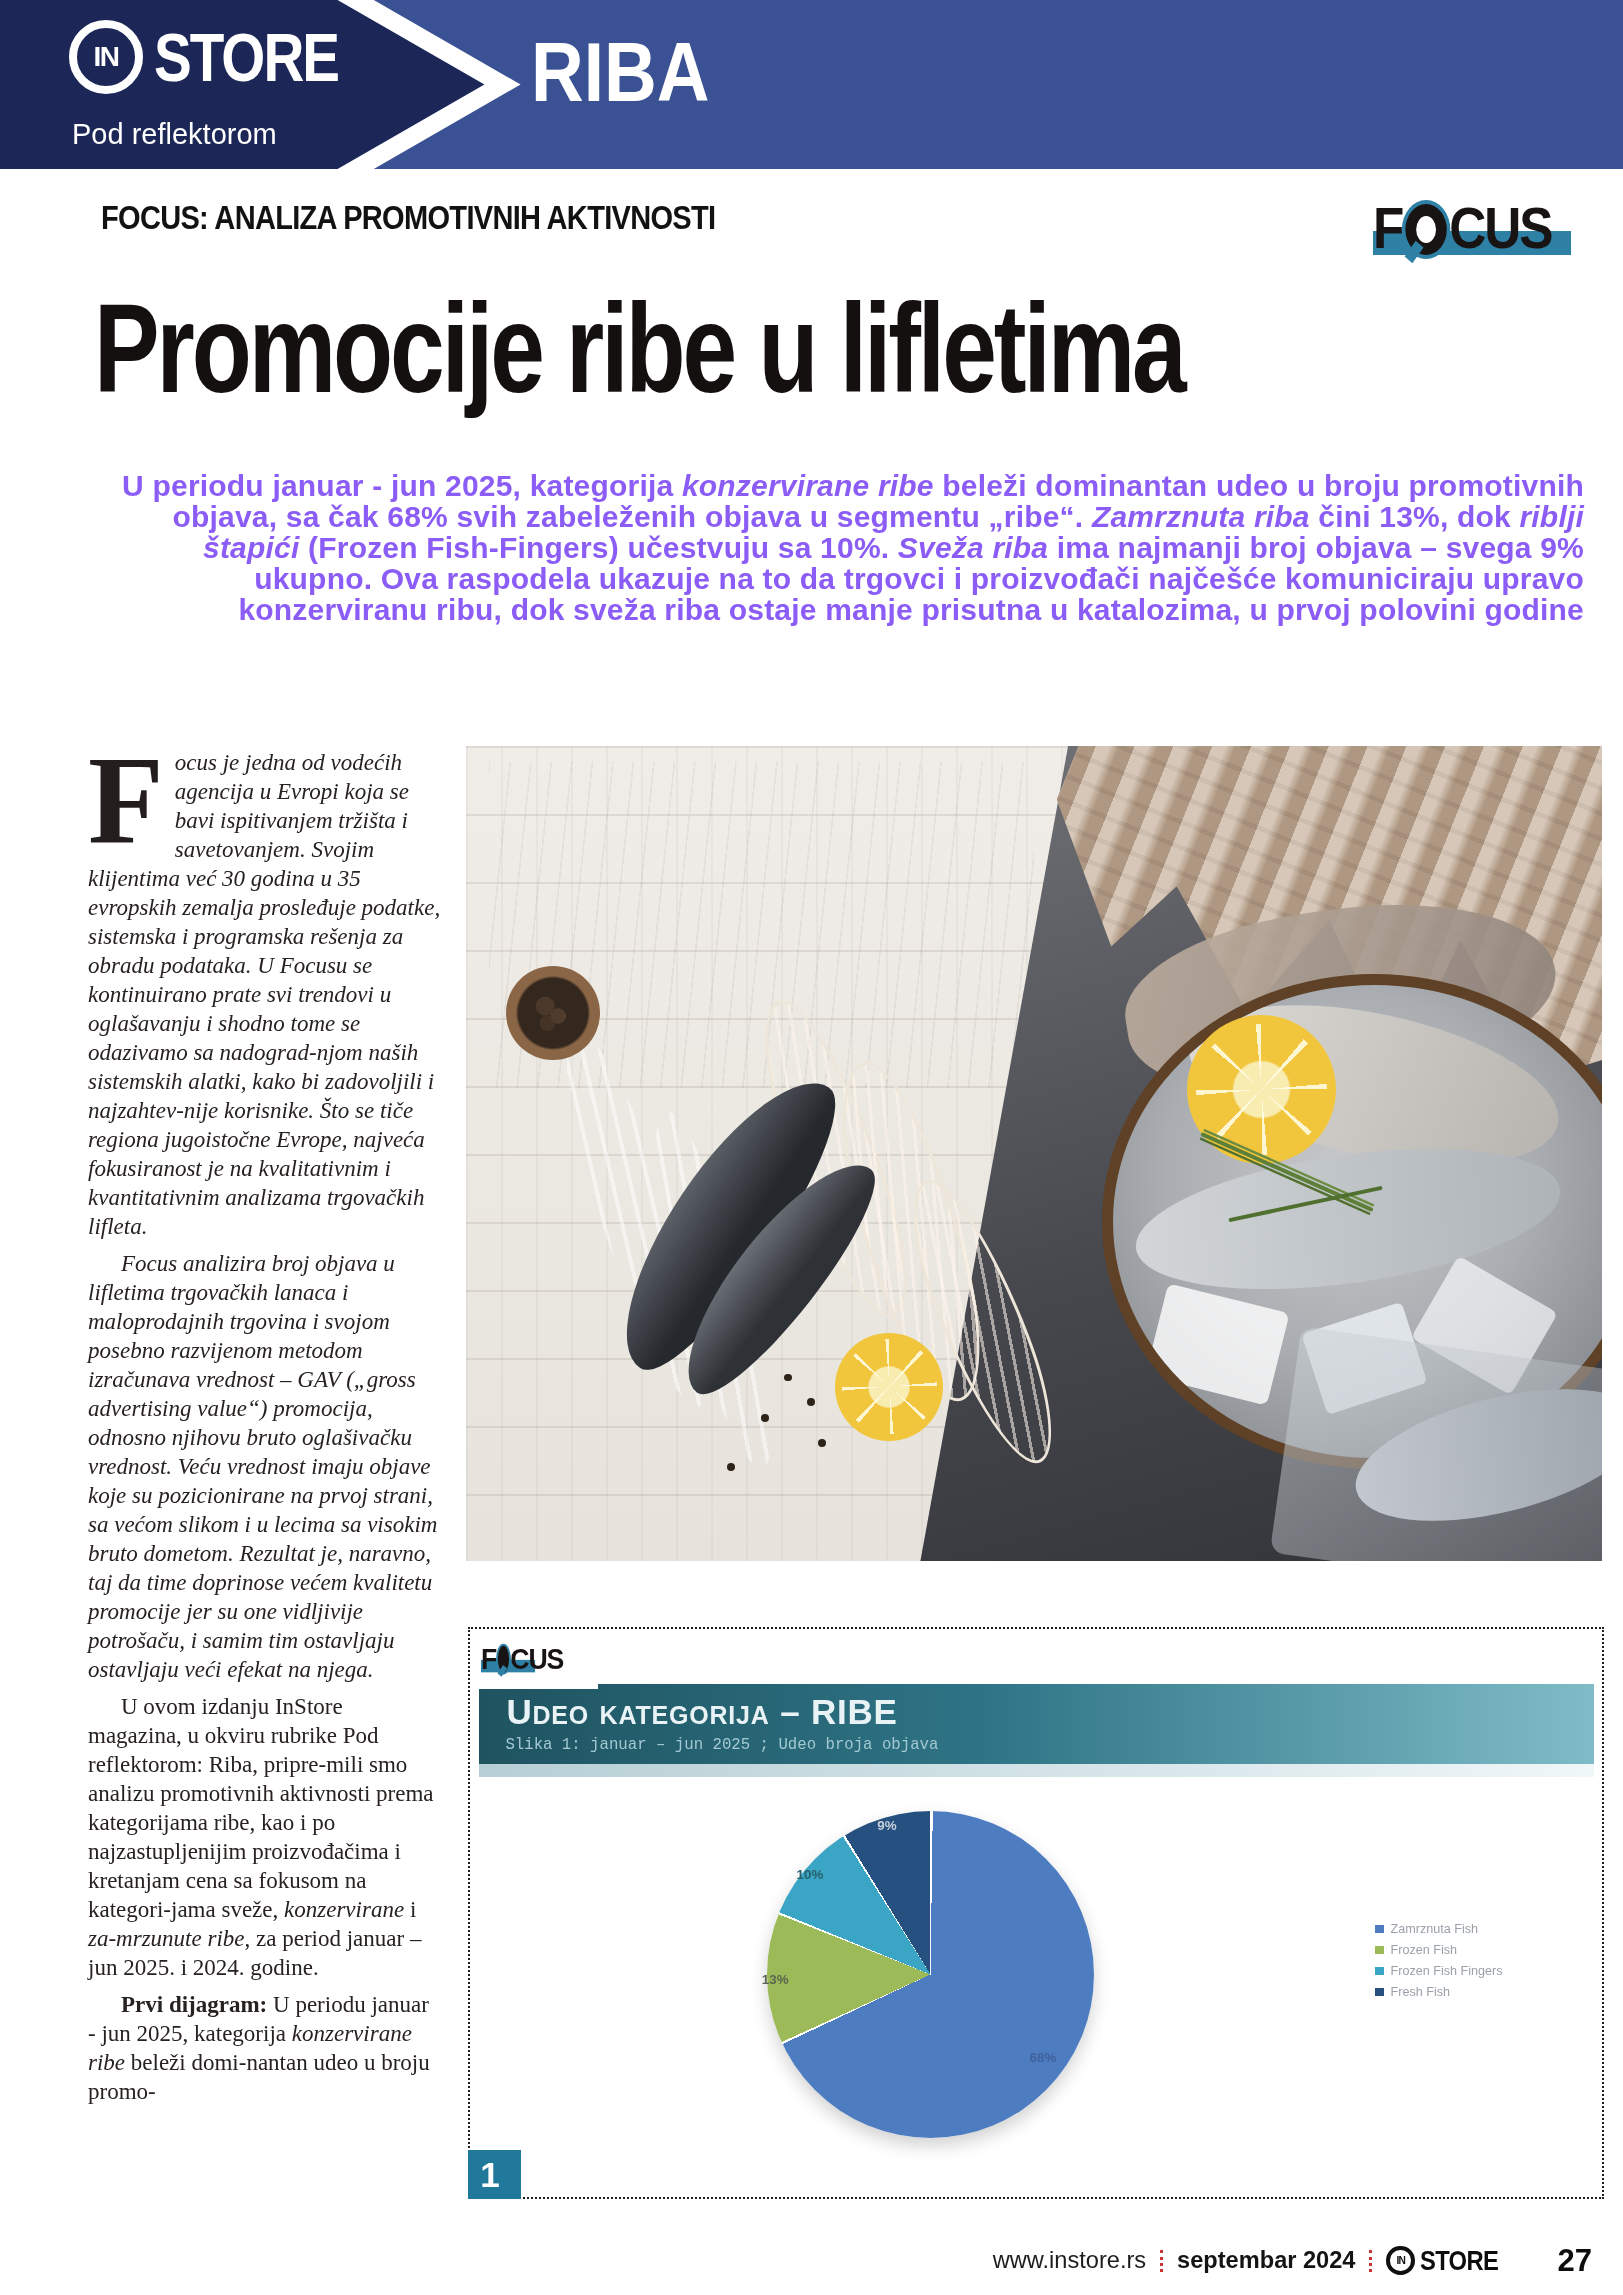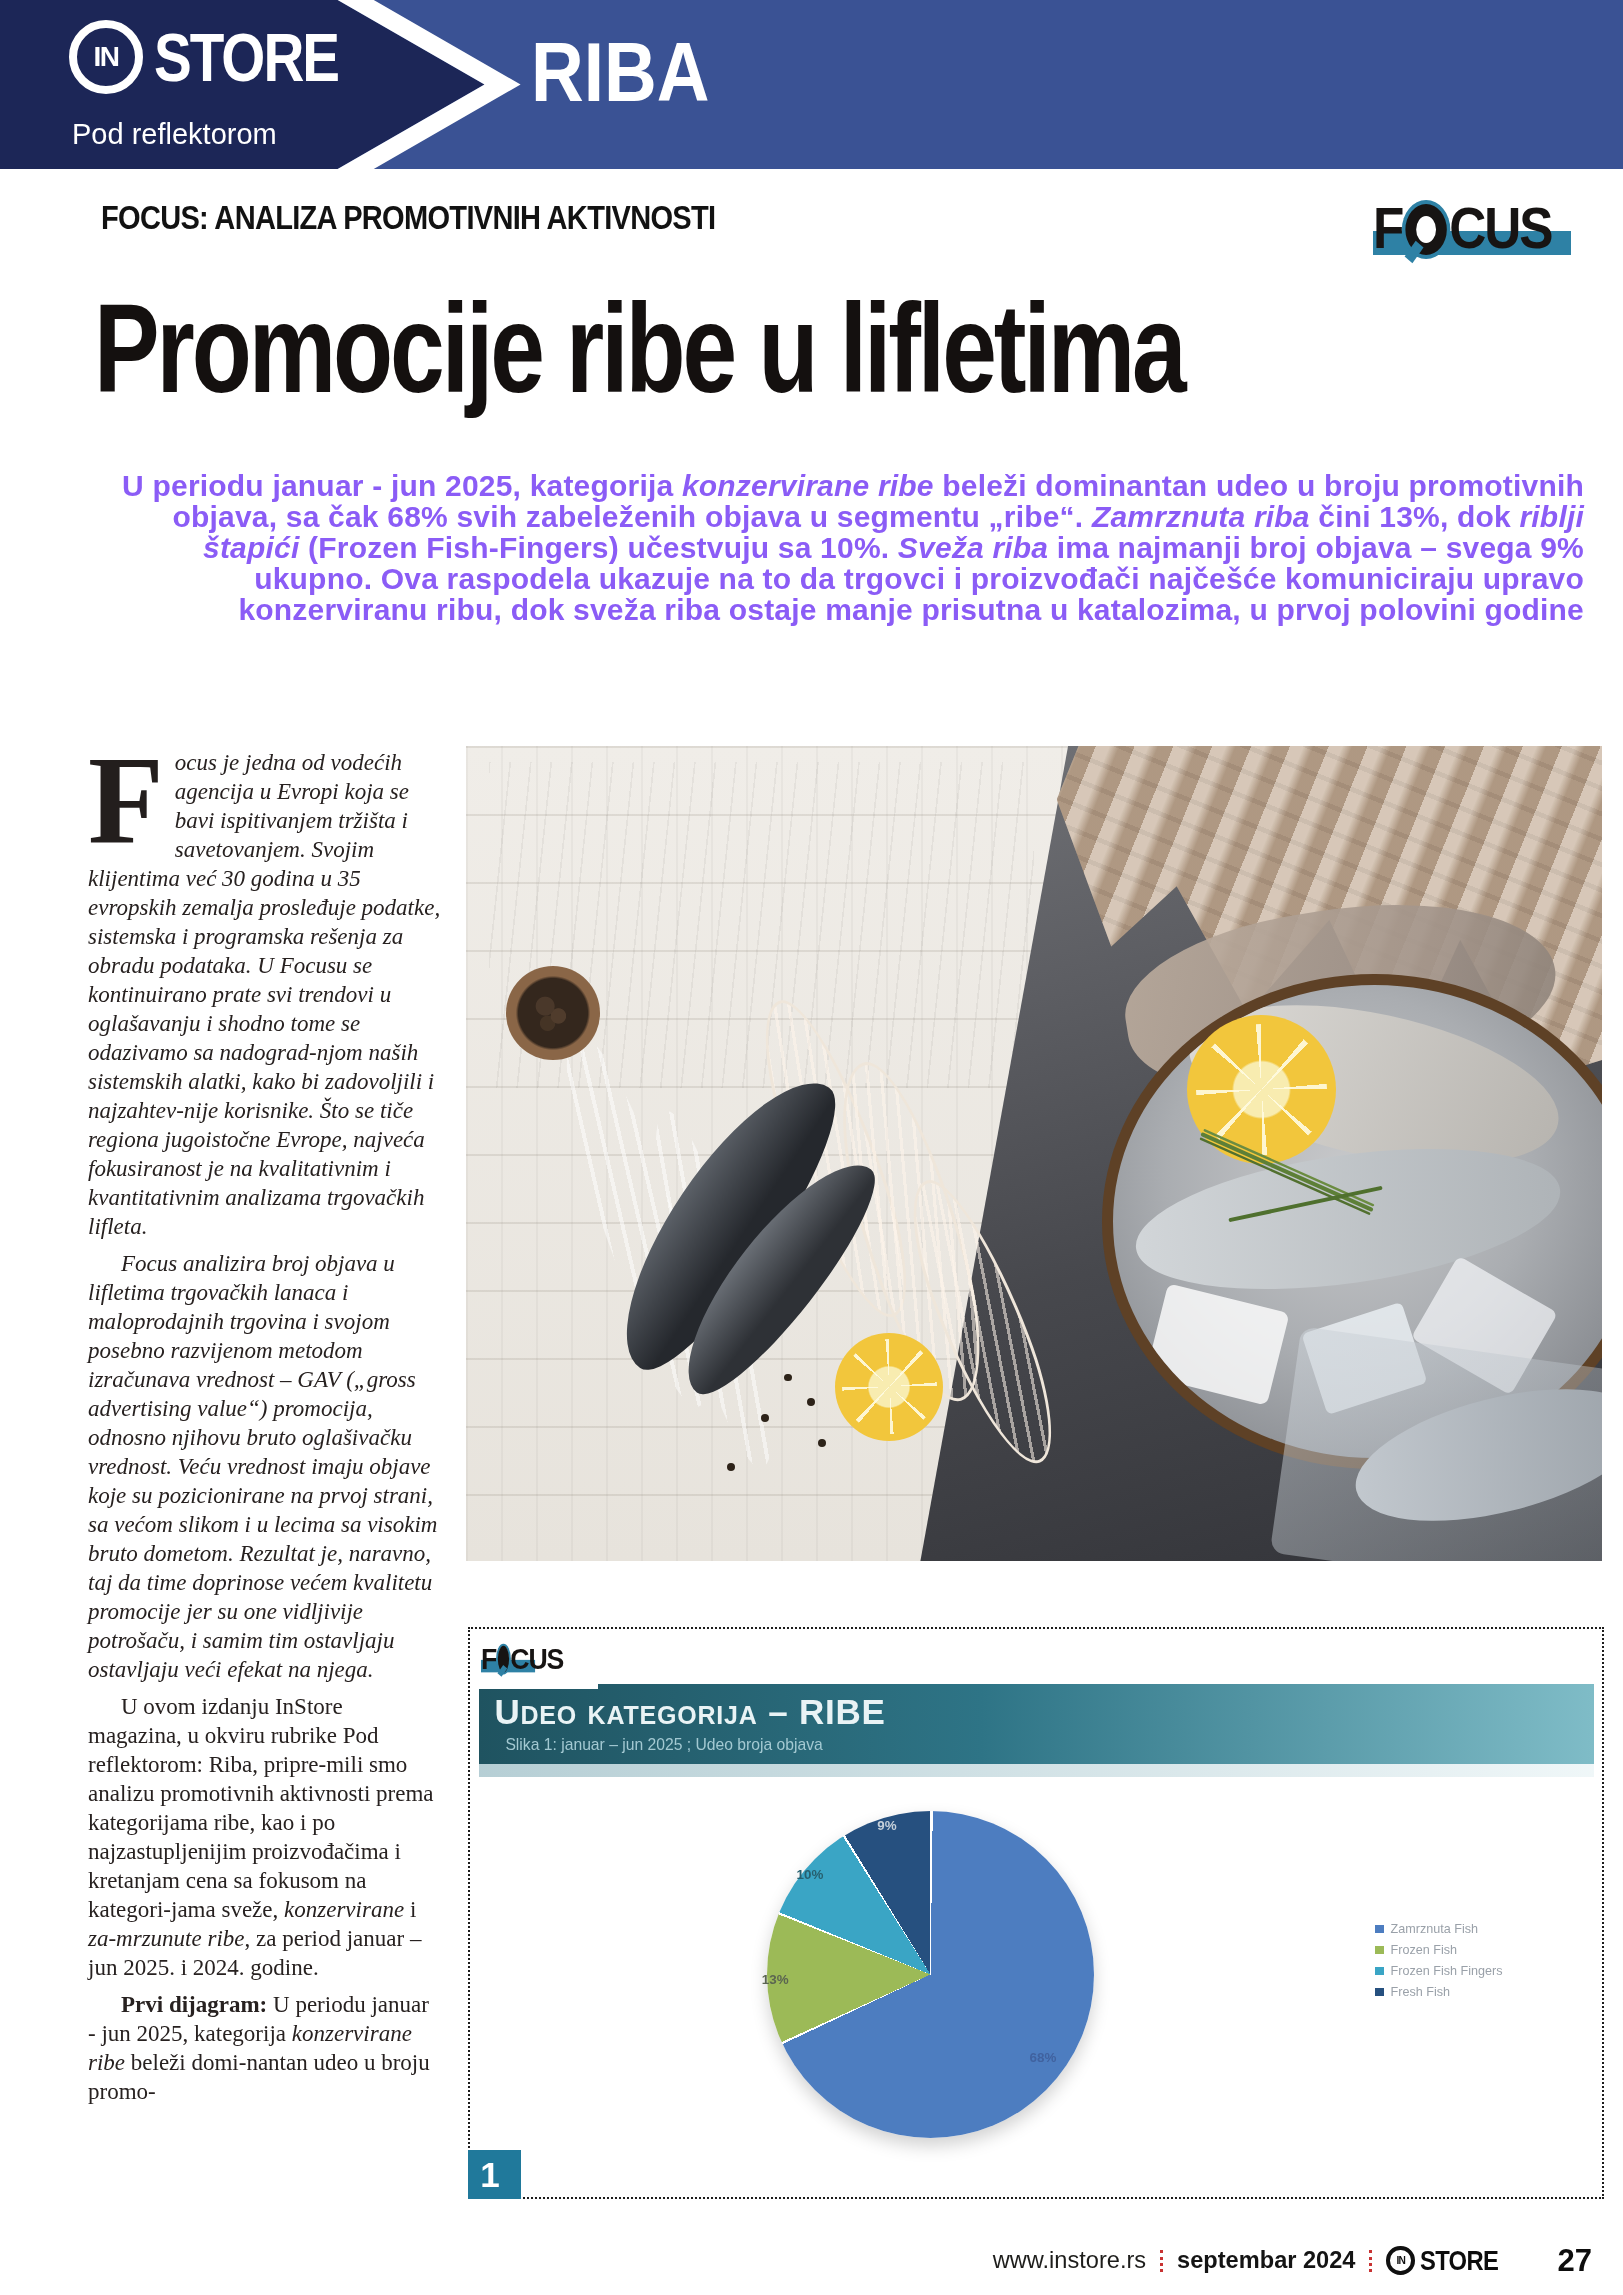--- a/index.html
+++ b/index.html
@@ -111,23 +111,23 @@
     background:linear-gradient(100deg,#c3c9cf,#9aa1a8);transform:rotate(-14deg);}
   
   .cbox{position:absolute;left:468px;top:1627px;width:1136px;height:572px;background:#fff;
     border:2.4px dotted #1c1c1c;box-sizing:border-box;}
   .cb-logo{position:absolute;left:4.7px;top:4.7px;background:#fff;padding:3.1px 12.6px 7.9px 6.3px;z-index:2;}
   .cb-logo .focus-logo{transform:scale(.52);transform-origin:left top;width:104px;height:44px;}
   .cb-banner{position:absolute;left:9.4px;right:7.9px;top:55px;height:80px;
     background:linear-gradient(90deg,var(--banner-dark,#1f5360) 0%,var(--banner-mid,#2e7486) 45%,var(--banner-light,#7fbcc7) 100%);}
   .cb-banner::after{content:"";position:absolute;left:0;right:0;top:100%;height:12.6px;
     background:linear-gradient(90deg,rgba(46,116,134,.35),rgba(127,188,199,.12));}
-  .cb-title{position:absolute;left:15px;top:7.9px;font-variant:small-caps;font-weight:bold;
+  .cb-title{position:absolute;left:27px;top:7.9px;font-variant:small-caps;font-weight:bold;
     font-size:35px;color:#e9f3f5;letter-spacing:0.8px;}
-  .cb-subtitle{position:absolute;left:26px;top:52px;font-size:15.7px;color:#a3c9d2;}
+  .cb-subtitle{position:absolute;left:26px;top:52px;font-size:15.7px;color:#a3c9d2;font-family:Liberation Mono, monospace;}
   .pie-wrap{position:absolute;left:297px;top:182px;width:327px;height:327px;border-radius:50%;
     box-shadow:0 7.9px 17.3px rgba(0,0,0,.18);}
   .pie-label{position:absolute;font-size:13.4px;font-weight:bold;transform:translate(-50%,-50%);}
   .legend{position:absolute;left:905px;top:293px;}
   .legend-row{display:flex;align-items:center;margin-bottom:7px;}
   .legend-swatch{width:8.6px;height:8.6px;margin-right:7px;flex:none;}
   .legend-label{font-size:12.6px;color:#9aa1a9;}
   .cb-marker{position:absolute;left:-2.4px;bottom:-2.4px;width:53px;height:49px;
     background:var(--marker-teal,#20799b);color:#fff;font-weight:bold;font-size:35px;
     display:flex;align-items:center;padding-left:12.6px;box-sizing:border-box;}

